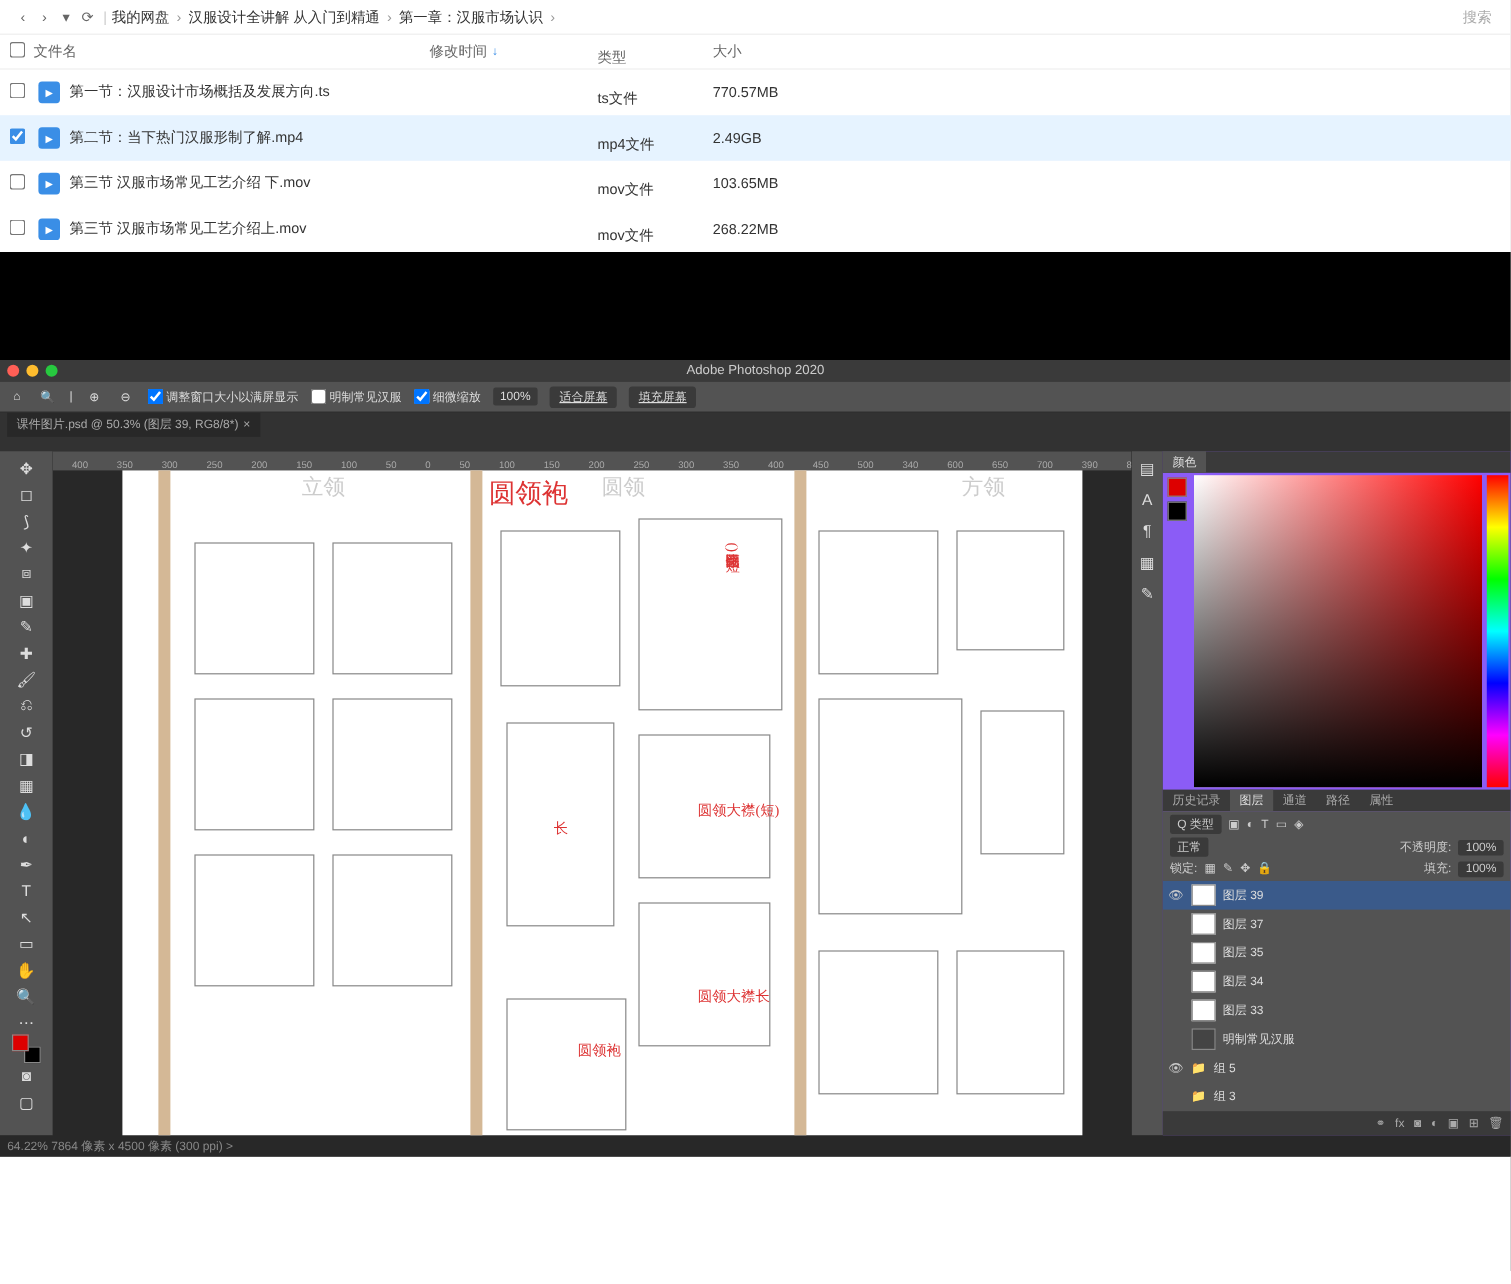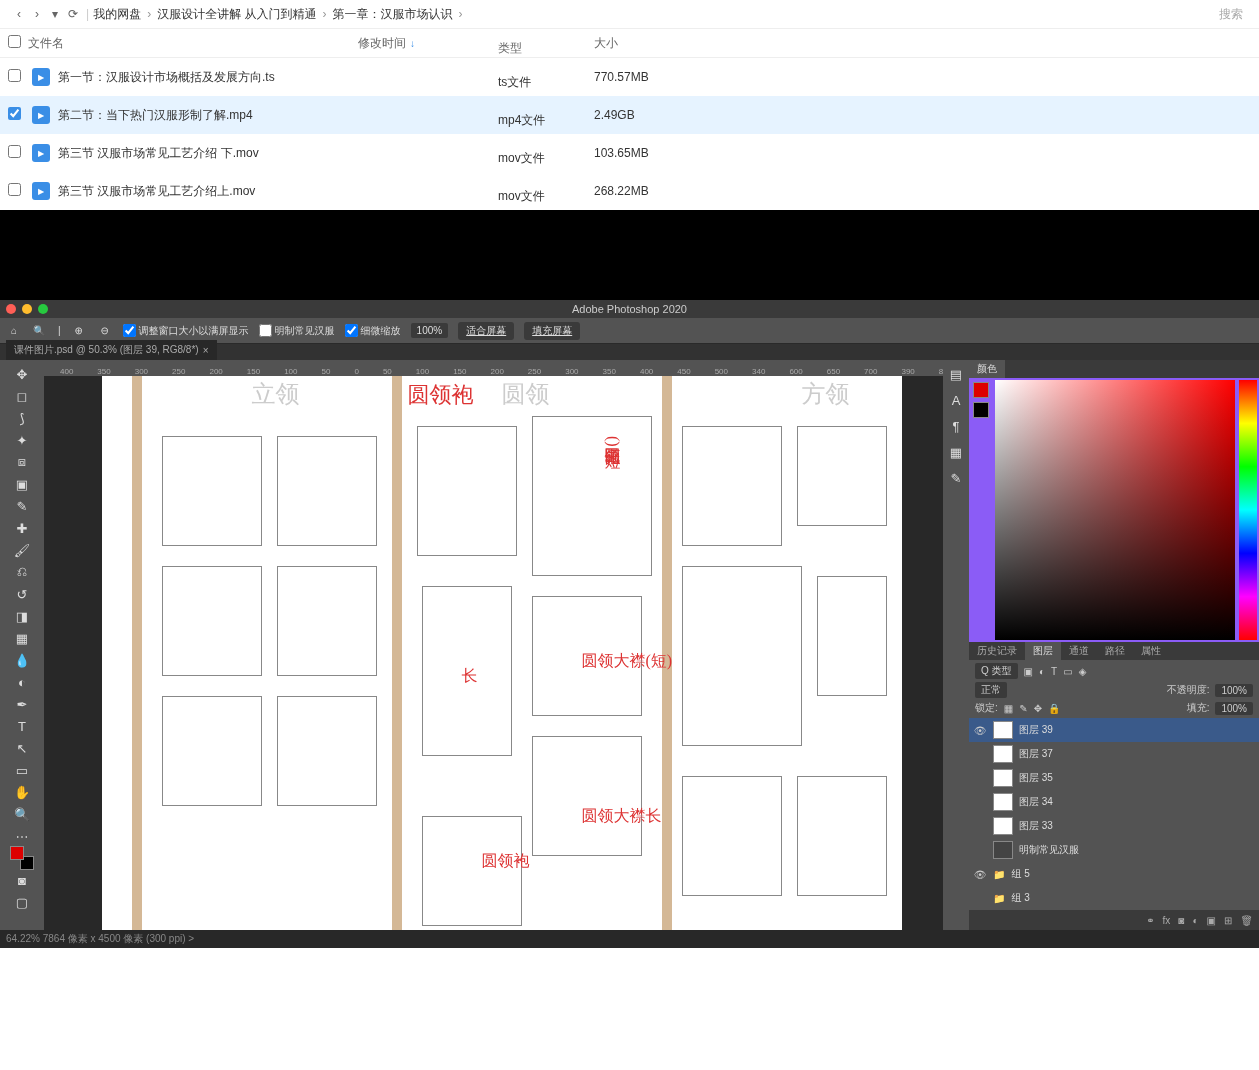--- a/index.html
+++ b/index.html
@@ -20,54 +20,54 @@
 .col-time { width: 140px; display: flex; align-items: center; gap: 4px; }
 .col-type { width: 96px; margin-top: 11px; }
 .col-size { width: 80px; }
 .sort-arrow { color: #3a8ee6; font-size: 10px; }
 
 .file-row { display: flex; align-items: center; height: 38px; font-size: 12px; color: #333; padding-left: 8px; }
 .file-row.selected { background: #e6f3ff; }
 .file-row .col-check input { accent-color: #3a8ee6; }
 .file-icon { width: 18px; height: 18px; background: #3a8ee6; border-radius: 3px; margin: 0 8px 0 4px; display: inline-flex; align-items: center; justify-content: center; }
 .file-icon::after { content: "▶"; color: #fff; font-size: 8px; }
-.file-name-cell { display: flex; align-items: center; width: 330px; }
+.file-name-cell { display: flex; width: 330px; }
 
 .black-gap { height: 90px; background: #000; }
 
 
 .ps { background: #323232; color: #ccc; font-size: 11px; }
 .ps-titlebar-mac { height: 18px; background: #3a3a3a; display: flex; align-items: center; padding-left: 6px; position: relative; }
 .mac-btn { width: 10px; height: 10px; border-radius: 50%; margin-right: 6px; }
 .mac-close { background: #ff5f56; }
 .mac-min { background: #ffbd2e; }
 .mac-max { background: #27c93f; }
 .ps-title { position: absolute; left: 50%; transform: translateX(-50%); color: #ccc; font-size: 11px; }
 
 .ps-options { height: 26px; background: #535353; display: flex; align-items: center; padding: 0 6px; gap: 10px; font-size: 10px; color: #ddd; border-bottom: 1px solid #2a2a2a; }
 .opt-icon { width: 16px; height: 16px; display: inline-flex; align-items: center; justify-content: center; color: #ddd; }
 .opt-check { display: flex; align-items: center; gap: 3px; }
 .opt-box { padding: 2px 6px; background: #3a3a3a; border-radius: 2px; }
 .opt-btn { padding: 2px 8px; background: #3a3a3a; border-radius: 3px; cursor: pointer; text-decoration: underline; }
 
-.ps-tabbar { height: 16px; background: #323232; display: flex; align-items: flex-end; padding-left: 6px; font-size: 10px; color: #aaa; }
+.ps-tabbar { height: 32px; background: #323232; display: flex; align-items: flex-start; padding-left: 6px; font-size: 10px; color: #aaa; }
 .ps-tab { padding: 3px 8px; background: #282828; display: flex; align-items: center; gap: 4px; }
 
 .ps-body { display: flex; height: 570px; background: #282828; }
 .ps-left-tools { width: 44px; background: #535353; display: flex; flex-direction: column; align-items: center; padding-top: 4px; gap: 2px; }
 .tool-cell { width: 20px; height: 20px; display: flex; align-items: center; justify-content: center; color: #ddd; font-size: 13px; cursor: pointer; }
 .tool-cell.wide { width: 40px; }
 
 .ps-canvas-area { flex: 1; background: #282828; position: relative; overflow: hidden; }
 .ruler-h { height: 16px; background: #535353; font-size: 8px; color: #aaa; display: flex; align-items: flex-end; padding-left: 16px; gap: 24px; overflow: hidden; white-space: nowrap; }
 .canvas-wrap { position: absolute; top: 16px; left: 16px; right: 0; bottom: 0; display: flex; justify-content: center; }
 .canvas { background: #fff; width: 800px; height: 560px; position: relative; font-family: "KaiTi", serif; }
 .col-strip { position: absolute; top: 0; bottom: 0; width: 10px; background: #d4b896; }
-.heading { font-size: 24px; font-family: Liberation Mono, monospace; position: absolute; top: 2px; }
-.red-note { color: #d33; font-family: "KaiTi", serif; font-size: 16px; position: absolute; }
+.heading { font-size: 18px; font-family: Liberation Mono, monospace; position: absolute; top: 2px; }
+.red-note { color: #d33; font-family: "KaiTi", serif; font-size: 12px; position: absolute; }
 .garment { position: absolute; border: 1px solid #888; background: #fff; }
 
 .ps-right-tools { width: 26px; background: #535353; display: flex; flex-direction: column; align-items: center; padding-top: 4px; gap: 6px; }
 .ps-right-panels { width: 290px; background: #8b5cf6; display: flex; flex-direction: column; }
 
 .panel-tabs { height: 18px; background: #3a3a3a; display: flex; align-items: center; font-size: 10px; }
 .panel-tab { padding: 2px 8px; color: #aaa; }
 .panel-tab.active { background: #535353; color: #ddd; }
 
 .color-panel { height: 270px; display: flex; }

